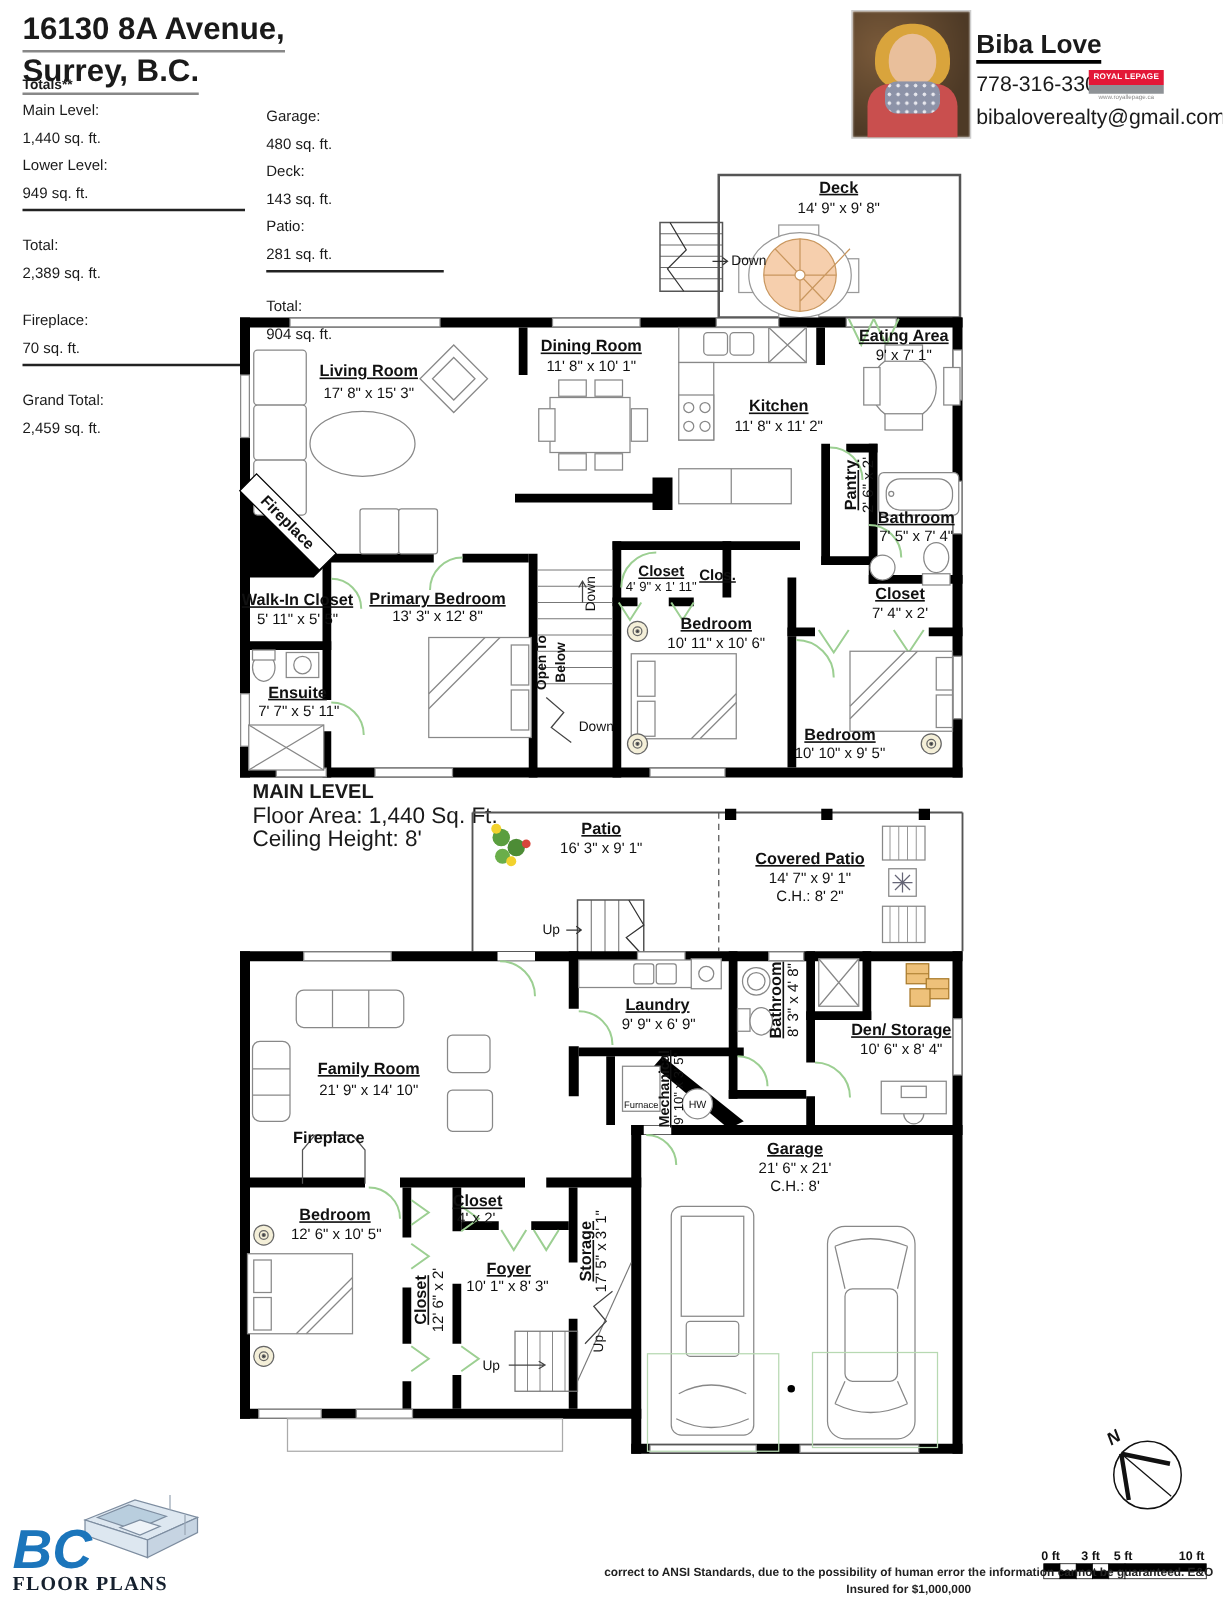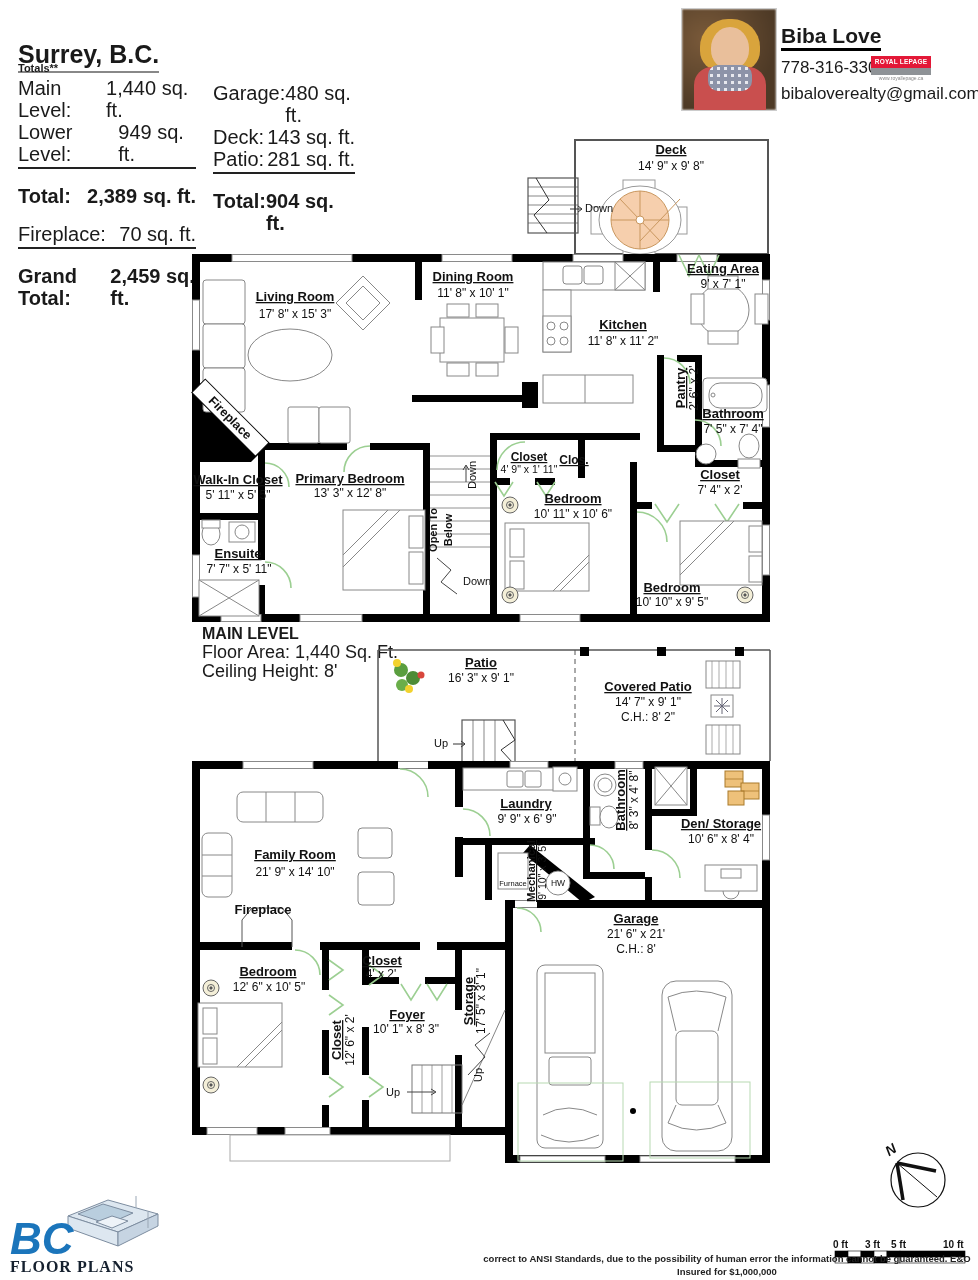--- a/index.html
+++ b/index.html
@@ -2,22 +2,22 @@
 <html><head>
 <meta charset="utf-8">
 <style>
   html,body{margin:0;padding:0;background:#fff;}
   #page{position:relative;width:978px;height:1280px;background:#fff;font-family:"Liberation Sans",sans-serif;color:#1a1a1a;overflow:hidden;}
   .abs{position:absolute;}
   
   .addr{font-size:25px;font-weight:700;line-height:31px;}
   .addr span{display:inline-block;border-bottom:2px solid #888;padding-bottom:1px;}
   .tot-title{font-size:11px;font-weight:700;margin-bottom:3px;}
-  .trow{display:flex;justify-content:space-between;font-size:20px;line-height:22px;}
-  .trow.b{font-weight:700;}
+  .trow{display:flex;justify-content:center;font-size:12px;line-height:22px;flex-direction:column;}
+  .trow.b{font-weight:400;}
   .sep{border-bottom:2px solid #222;margin:2px 0 0 0;}
   .gap{height:16px;}
   
   .agent-name{font-size:21px;font-weight:700;border-bottom:3px solid #000000;padding-bottom:1px;}
   .agent-line{font-size:17px;}
   .rlp{width:60px;}
   .rlp-red{background:#e31837;color:#fff;font-size:6.5px;font-weight:700;text-align:center;line-height:12px;height:12px;letter-spacing:.2px;}
   .rlp-grey{background:#8e9296;height:7px;}
   .rlp-url{font-size:5px;color:#888;text-align:center;line-height:7px;}
   
@@ -34,21 +34,21 @@
   .bc-sub{font-family:"Liberation Serif",serif;font-size:16px;font-weight:700;fill:#15202e;letter-spacing:1px;}
   .disc{font-size:9.5px;font-weight:700;line-height:13px;text-align:center;color:#222;}
   .scale-lb{font-size:10px;font-weight:700;}
 </style>
 </head>
 <body>
 
 <div id="page">
 
   <div class="abs addr" style="left:18px;top:8px;">
-    <br>
+    <span>16130 8A Avenue,</span><br>
     <span>Surrey, B.C.</span>
   </div>
 
   <div class="abs" style="left:18px;top:62px;width:178px;">
     <div class="tot-title">Totals**</div>
     <div class="trow">
         <span>Main Level:</span>
         <span>1,440 sq. ft.</span>
       </div>
     <div class="trow">

